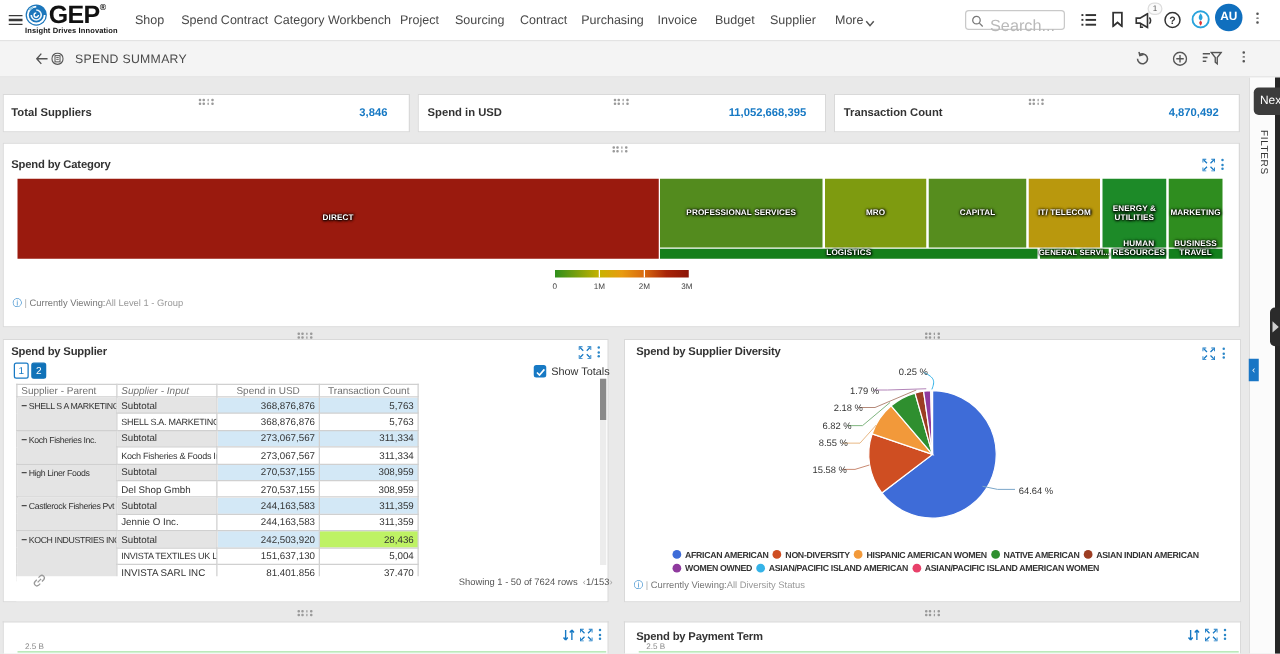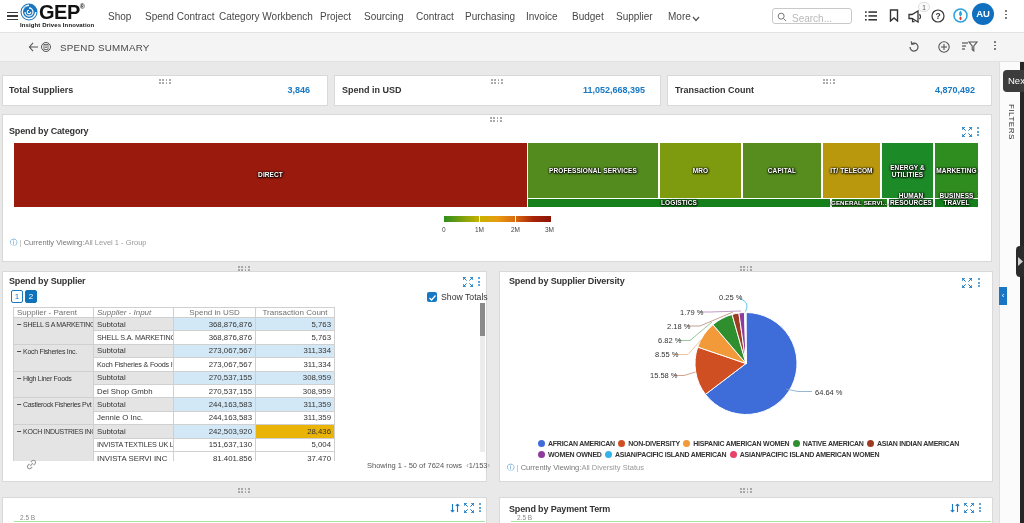--- a/index.html
+++ b/index.html
@@ -59,21 +59,21 @@
     <svg class="abs" style="left:692px;top:4.5px;" width="8" height="6" viewBox="0 0 8 6">
       <path d="M1 1 L4 4.5 L7 1" fill="none" stroke="#555" stroke-width="1.2"></path>
     </svg>
 </div>
 
 <div class="abs" style="left:772px;top:8px;width:80px;height:16px;border:1px solid #c9c9c9;border-radius:3px;background:#fff;">
  <svg class="abs" style="left:4px;top:3px;" width="10" height="10" viewBox="0 0 12 12">
       <circle cx="5" cy="5" r="3.6" fill="none" stroke="#777" stroke-width="1.2"></circle>
       <line x1="7.8" y1="7.8" x2="11" y2="11" stroke="#777" stroke-width="1.2"></line>
     </svg>
- <span class="abs" style="left:19px;top:3.5px;font-size:10px;color:#b9b9b9;">Search...</span>
+ <span class="abs" style="left:19px;top:3.5px;font-size:13px;color:#b9b9b9;">Search...</span>
 </div>
 
 <svg class="abs" style="left:865px;top:10px;" width="12" height="12" viewBox="0 0 14 14">
  <rect x="0" y="1.5" width="2" height="1.8" fill="#333"></rect>
     <rect x="4" y="1.5" width="10" height="1.8" fill="#333"></rect>
  <rect x="0" y="6" width="2" height="1.8" fill="#333"></rect>
     <rect x="4" y="6" width="10" height="1.8" fill="#333"></rect>
  <rect x="0" y="10.5" width="2" height="1.8" fill="#333"></rect>
     <rect x="4" y="10.5" width="10" height="1.8" fill="#333"></rect>
 </svg>
@@ -289,29 +289,29 @@
       </tr>
 <tr>
         <td>Jennie O Inc.</td>
         <td style="text-align:right;">244,163,583</td>
         <td style="text-align:right;">311,359</td>
       </tr>
 <tr>
         <td rowspan="3" style="background:#e4e4e4;vertical-align:top;padding-top:2px;font-size:7px;letter-spacing:-0.3px;"><b style="font-size:8px;">−</b> KOCH INDUSTRIES INC</td>
         <td style="background:#e4e4e4;">Subtotal</td>
         <td style="background:#d3e8f6;text-align:right;">242,503,920</td>
-        <td style="background:#eab308;text-align:right;">28,436</td>
+        <td style="background:#bef264;text-align:right;">28,436</td>
       </tr>
 <tr>
         <td style="font-size:7.2px;letter-spacing:-0.2px;">INVISTA TEXTILES UK LTD</td>
         <td style="text-align:right;">151,637,130</td>
         <td style="text-align:right;">5,004</td>
       </tr>
 <tr>
-        <td>INVISTA SERVI INC</td>
+        <td>INVISTA SARL INC</td>
         <td style="text-align:right;">81,401,856</td>
         <td style="text-align:right;">37,470</td>
       </tr>
 </tbody>
   </table>
 <div class="abs" style="left:13px;top:461px;width:323px;height:20px;background:#fff;"></div>
 
 <div class="abs" style="left:480px;top:303px;width:5px;height:149px;background:#ececec;"></div>
 <div class="abs" style="left:480px;top:303px;width:5px;height:33px;background:#8a8a8a;"></div>
 

